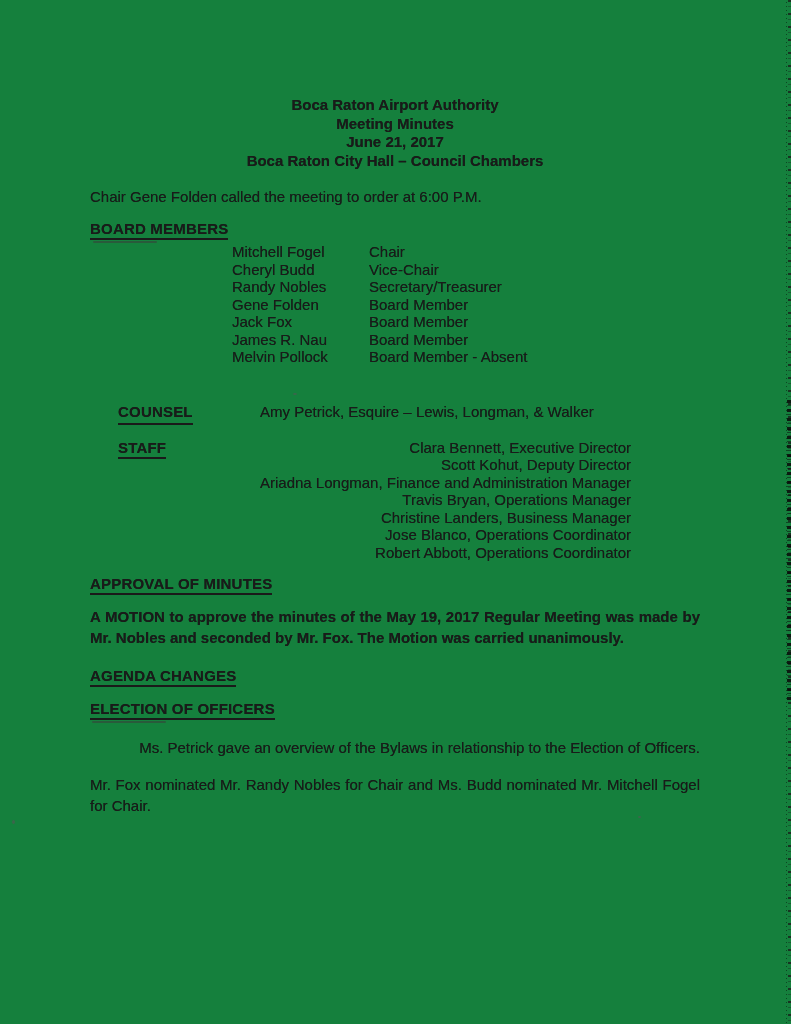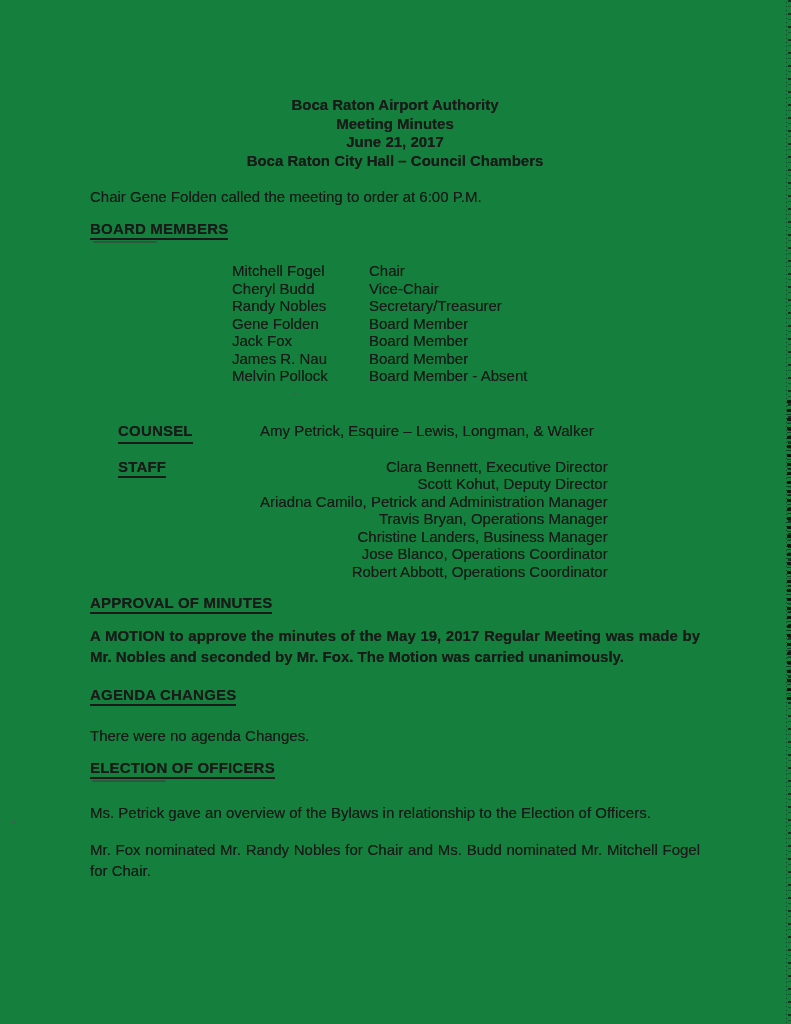--- a/index.html
+++ b/index.html
@@ -34,37 +34,37 @@
   .sec-election{ margin-top:11px; }
 
   .smudge {
     height:2px; background:#3a3a3a; opacity:.55;
     border-radius:1px;
     margin-top:1px;
   }
   .smudge-board    { width:64px; margin-left:3px; }
   .smudge-election { width:74px; margin-left:2px; }
 
-  .member-list { margin-top:19px; margin-left:142px; line-height:17.5px; }
+  .member-list { margin-top:0; margin-left:142px; line-height:17.5px; }
   .mrow { display:flex; }
   .mname { width:137px; flex:none; }
 
   .kv { display:flex; align-items:flex-start; line-height:17.5px;margin-left:28px; }
   .kv-counsel { margin-top:35px; line-height:21px; }
   .kv-staff   { margin-top:14px; }
   .kv-label { width:142px; flex:none; }
   .staff-list { line-height:17.5px;text-align:right; }
 
   .para { line-height:21px; }
   .justify { text-align:justify; }
   .bold { font-weight:bold; }
   .p-broadcast { margin-top:19px; }
   .p-motion    { margin-top:11px; }
   .p-agenda    { margin-top:19px; }
-  .p-elect1    { margin-top:20px; }
+  .p-elect1    { margin-top:14px;text-align:right; }
   .p-elect2    { margin-top:16px; }
 
   .url { text-decoration:underline; text-decoration-thickness:1px; text-underline-offset:2px; color:#222; cursor:pointer; }
 
   .scan-edge {
     position:absolute; top:0; bottom:0; right:0; width:5px;
     background-image:
       repeating-linear-gradient(to bottom,
         rgba(25,25,25,.75) 0 2px, rgba(0,0,0,0) 2px 6px,
         rgba(25,25,25,.35) 6px 7px, rgba(0,0,0,0) 7px 13px),
@@ -139,37 +139,36 @@
     <div class="kv kv-counsel">
       <span class="kv-label"><span class="hd">COUNSEL</span></span>
       <span class="kv-value">Amy Petrick, Esquire – Lewis, Longman, &amp; Walker</span>
     </div>
 
     <div class="kv kv-staff">
       <span class="kv-label"><span class="hd">STAFF</span></span>
       <div class="staff-list">
         <div>Clara Bennett, Executive Director</div>
         <div>Scott Kohut, Deputy Director</div>
-        <div>Ariadna Camilo, Petrick and Administration Manager</div>
+        <div>Ariadna Longman, Finance and Administration Manager</div>
         <div>Travis Bryan, Operations Manager</div>
         <div>Christine Landers, Business Manager</div>
         <div>Jose Blanco, Operations Coordinator</div>
         <div>Robert Abbott, Operations Coordinator</div>
       </div>
     </div>
 
 
     <section class="sec-approval">
       <h2 class="hd-block"><span class="hd">APPROVAL OF MINUTES</span></h2>
       <p class="para justify bold p-motion">A MOTION to approve the minutes of the May 19, 2017 Regular Meeting was made by Mr. Nobles and seconded by Mr. Fox.  The Motion was carried unanimously.</p>
     </section>
 
     <section class="sec-agenda">
       <h2 class="hd-block"><span class="hd">AGENDA CHANGES</span></h2>
-      <p class="para p-agenda">There were no agenda Changes.</p>
     </section>
 
     <section class="sec-election">
       <h2 class="hd-block"><span class="hd">ELECTION OF OFFICERS</span></h2>
       <div class="smudge smudge-election"></div>
       <p class="para p-elect1">Ms. Petrick gave an overview of the Bylaws in relationship to the Election of Officers.</p>
       <p class="para justify p-elect2">Mr. Fox nominated Mr. Randy Nobles for Chair and Ms. Budd nominated Mr. Mitchell Fogel for Chair.</p>
     </section>
 
   </div>

